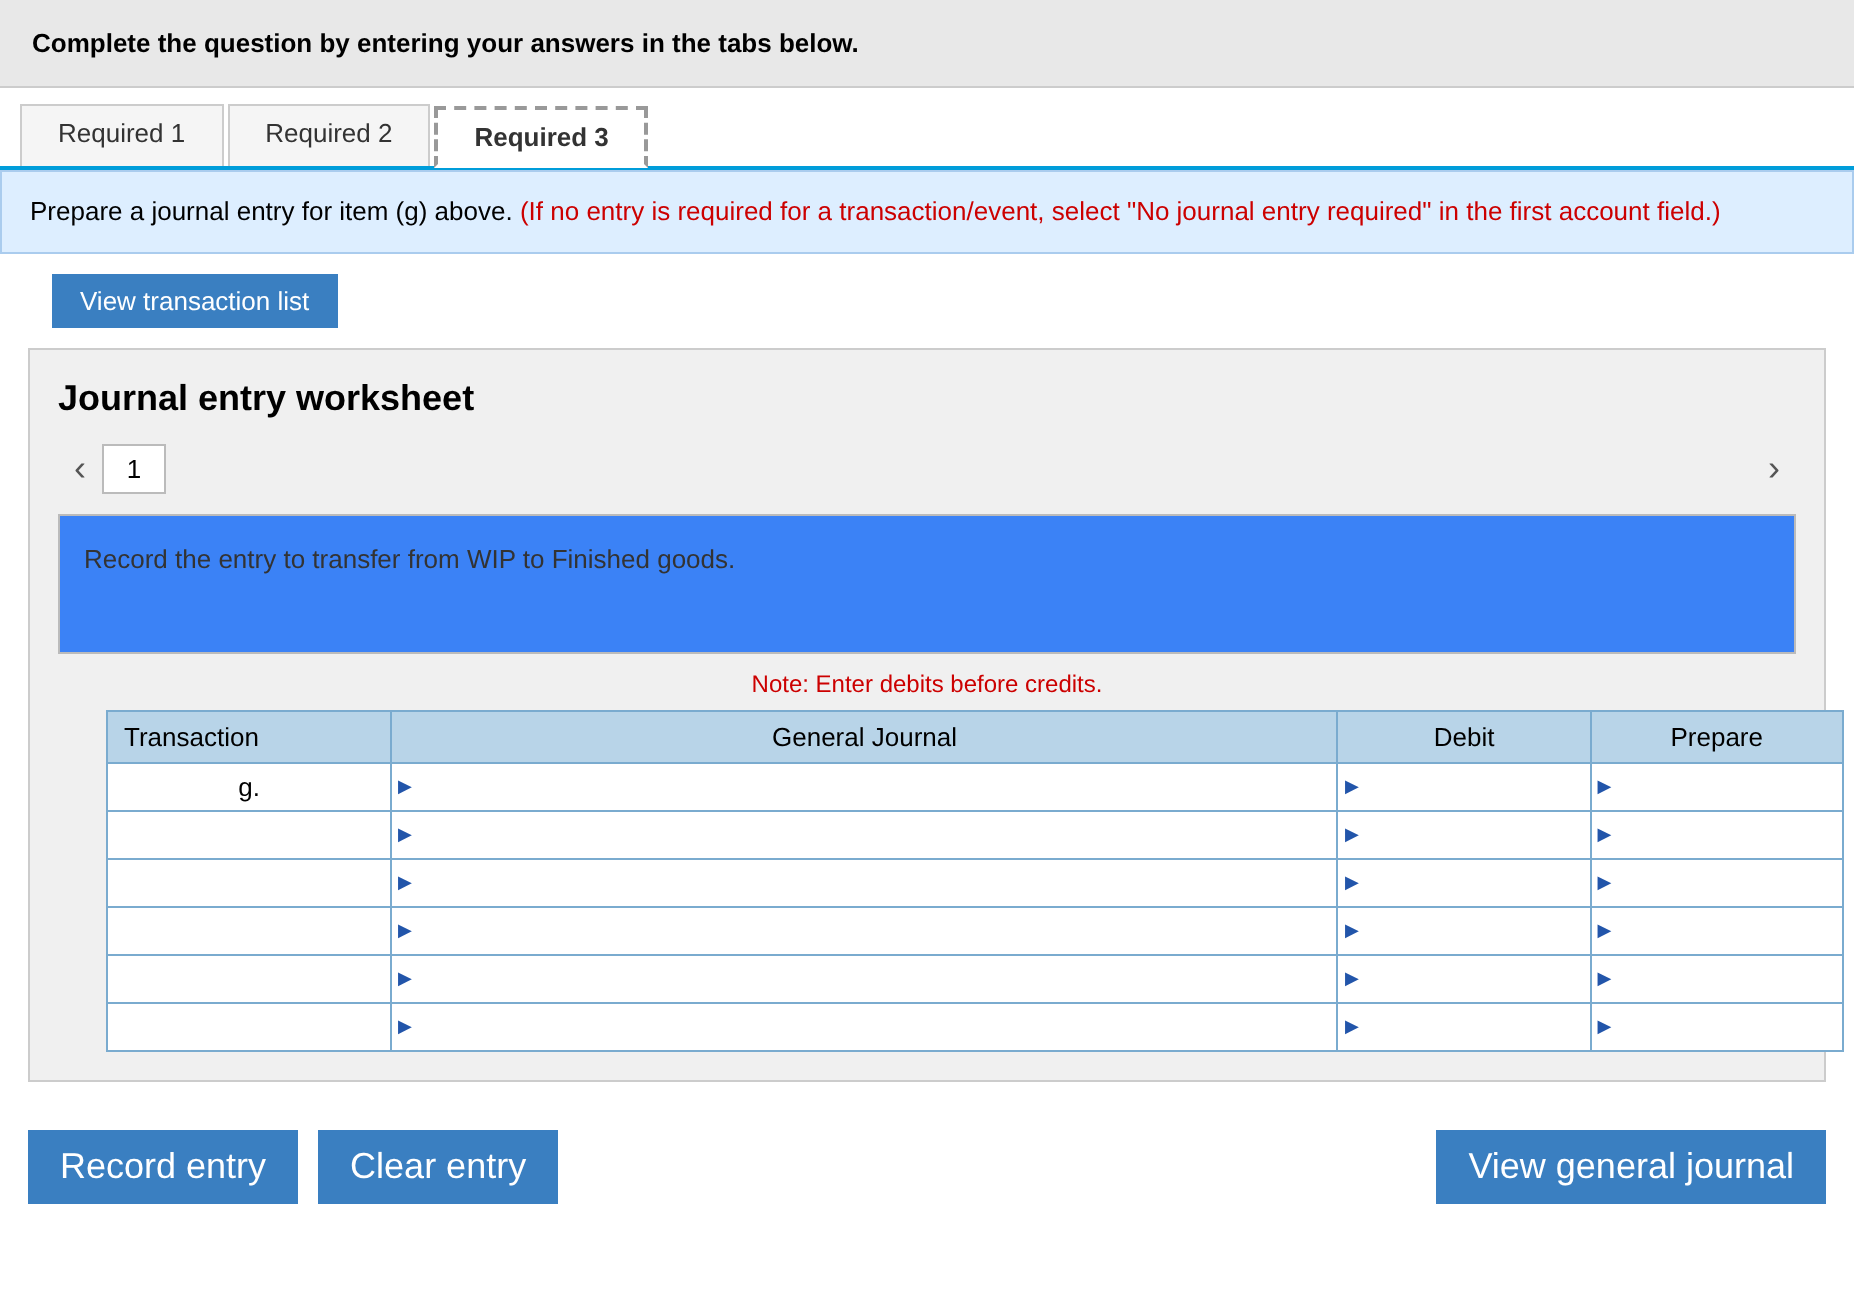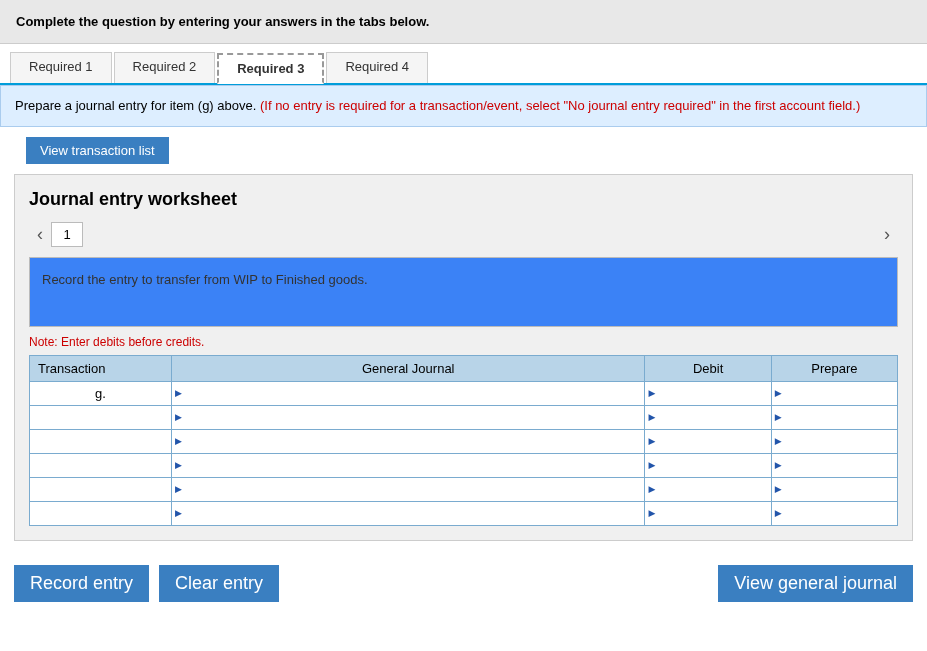--- a/index.html
+++ b/index.html
@@ -115,26 +115,28 @@
       color: #333;
       margin-bottom: 8px;
       min-height: 70px;
       line-height: 1.5;
     }
 
     .note-text {
       color: #cc0000;
       font-size: 12px;
       margin-bottom: 6px;
+      text-align: center;
     }
 
     .journal-table {
       width: 100%;
       border-collapse: collapse;
       background: #fff;
+      margin-left: 24px;
     }
 
     .journal-table th {
       background: #b8d4e8;
       border: 1px solid #7aabcf;
       padding: 5px 8px;
       font-size: 13px;
       font-weight: normal;
       text-align: center;
     }
@@ -199,21 +201,20 @@
   </style>
 </head>
 <body>
 
 <div class="top-instruction">Complete the question by entering your answers in the tabs below.</div>
 
 <div class="tabs-bar">
   <div class="tab">Required 1</div>
   <div class="tab">Required 2</div>
   <div class="tab active">Required 3</div>
-  <div class="tab">Required 4</div>
 </div>
 
 <div class="instruction-box">
   <span>Prepare a journal entry for item (g) above.</span>
   <span class="red-note">(If no entry is required for a transaction/event, select "No journal entry required" in the first account field.)</span>
 </div>
 
 <div class="view-btn-row">
   <button class="btn-blue">View transaction list</button>
 </div>

